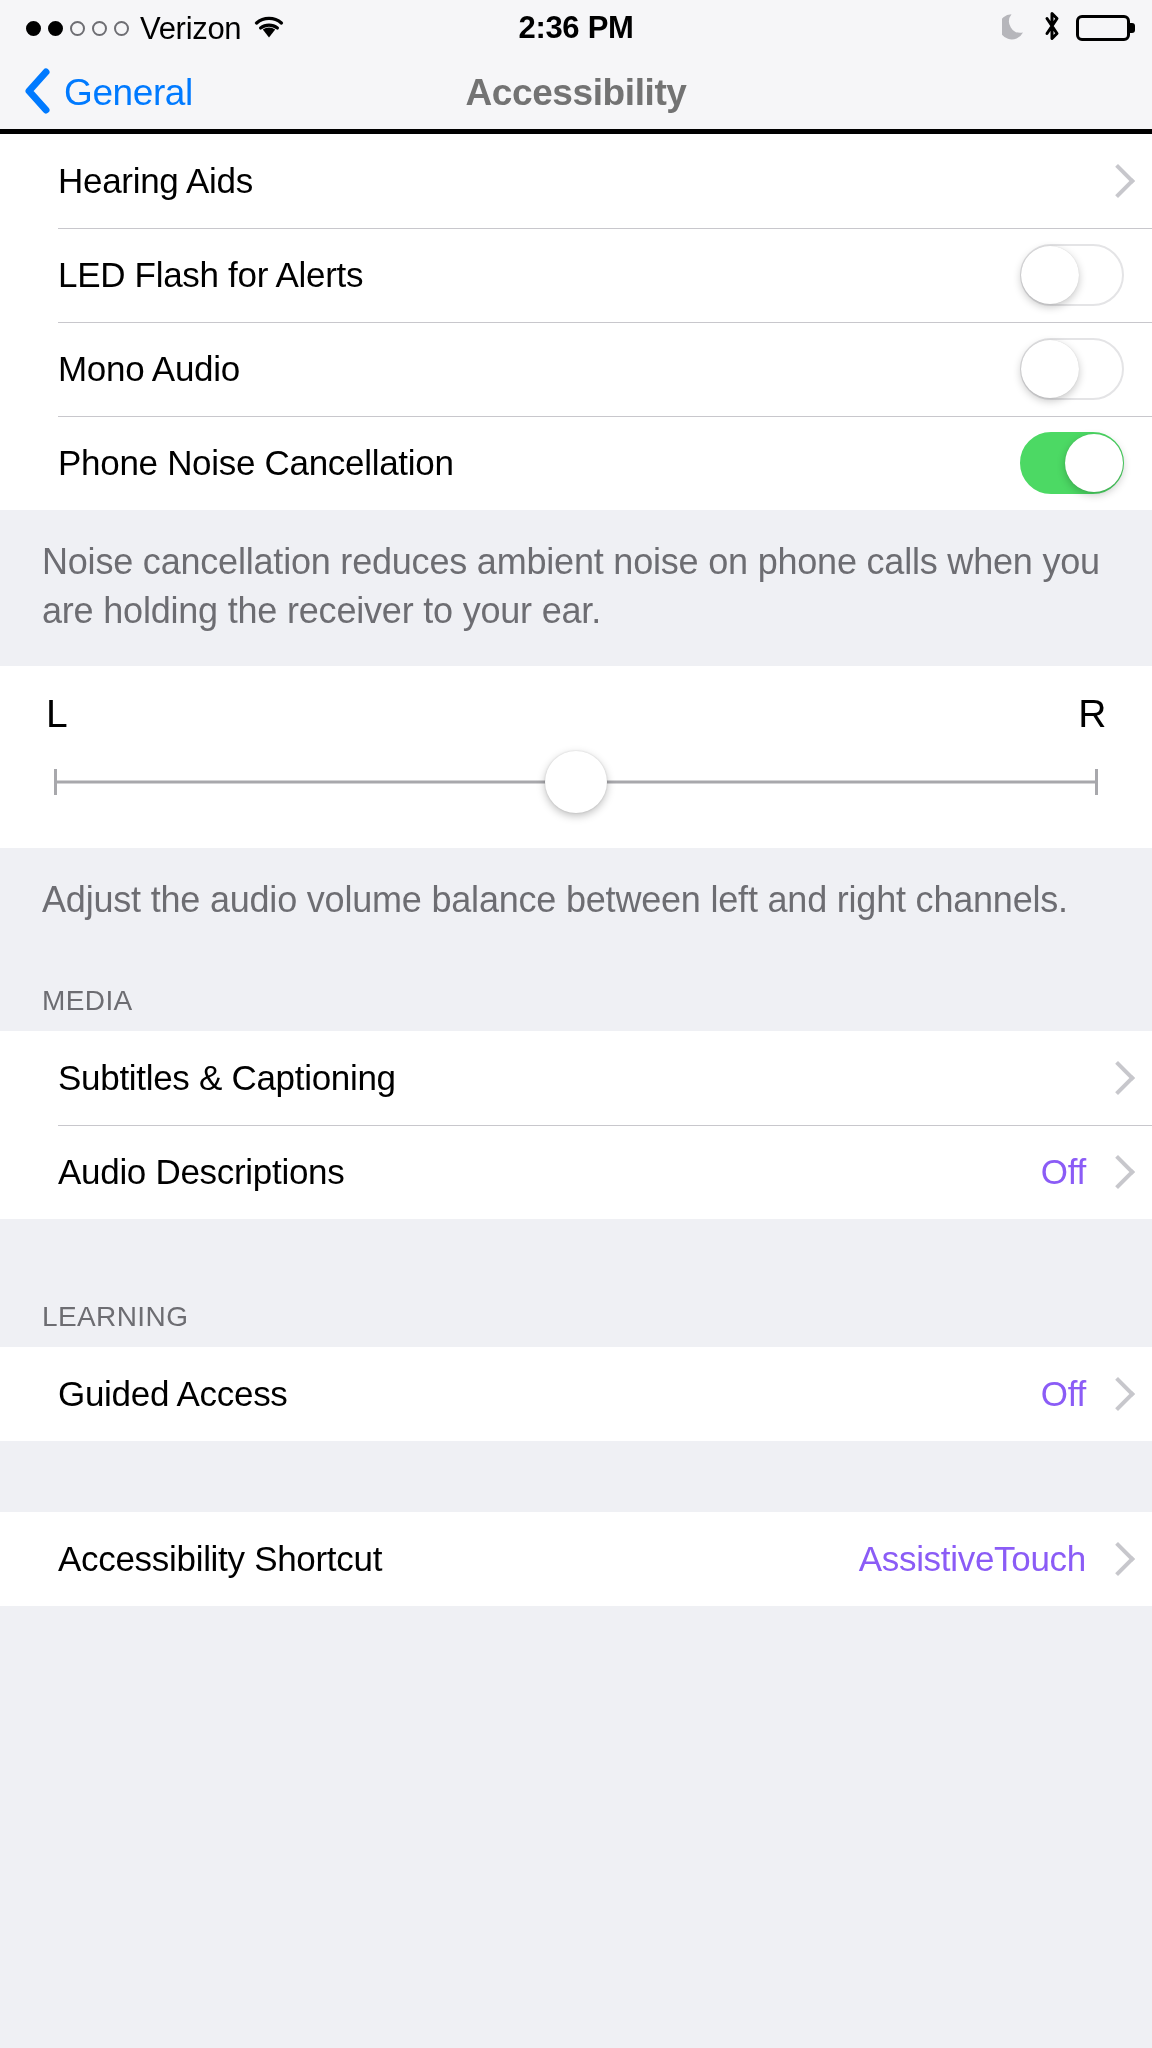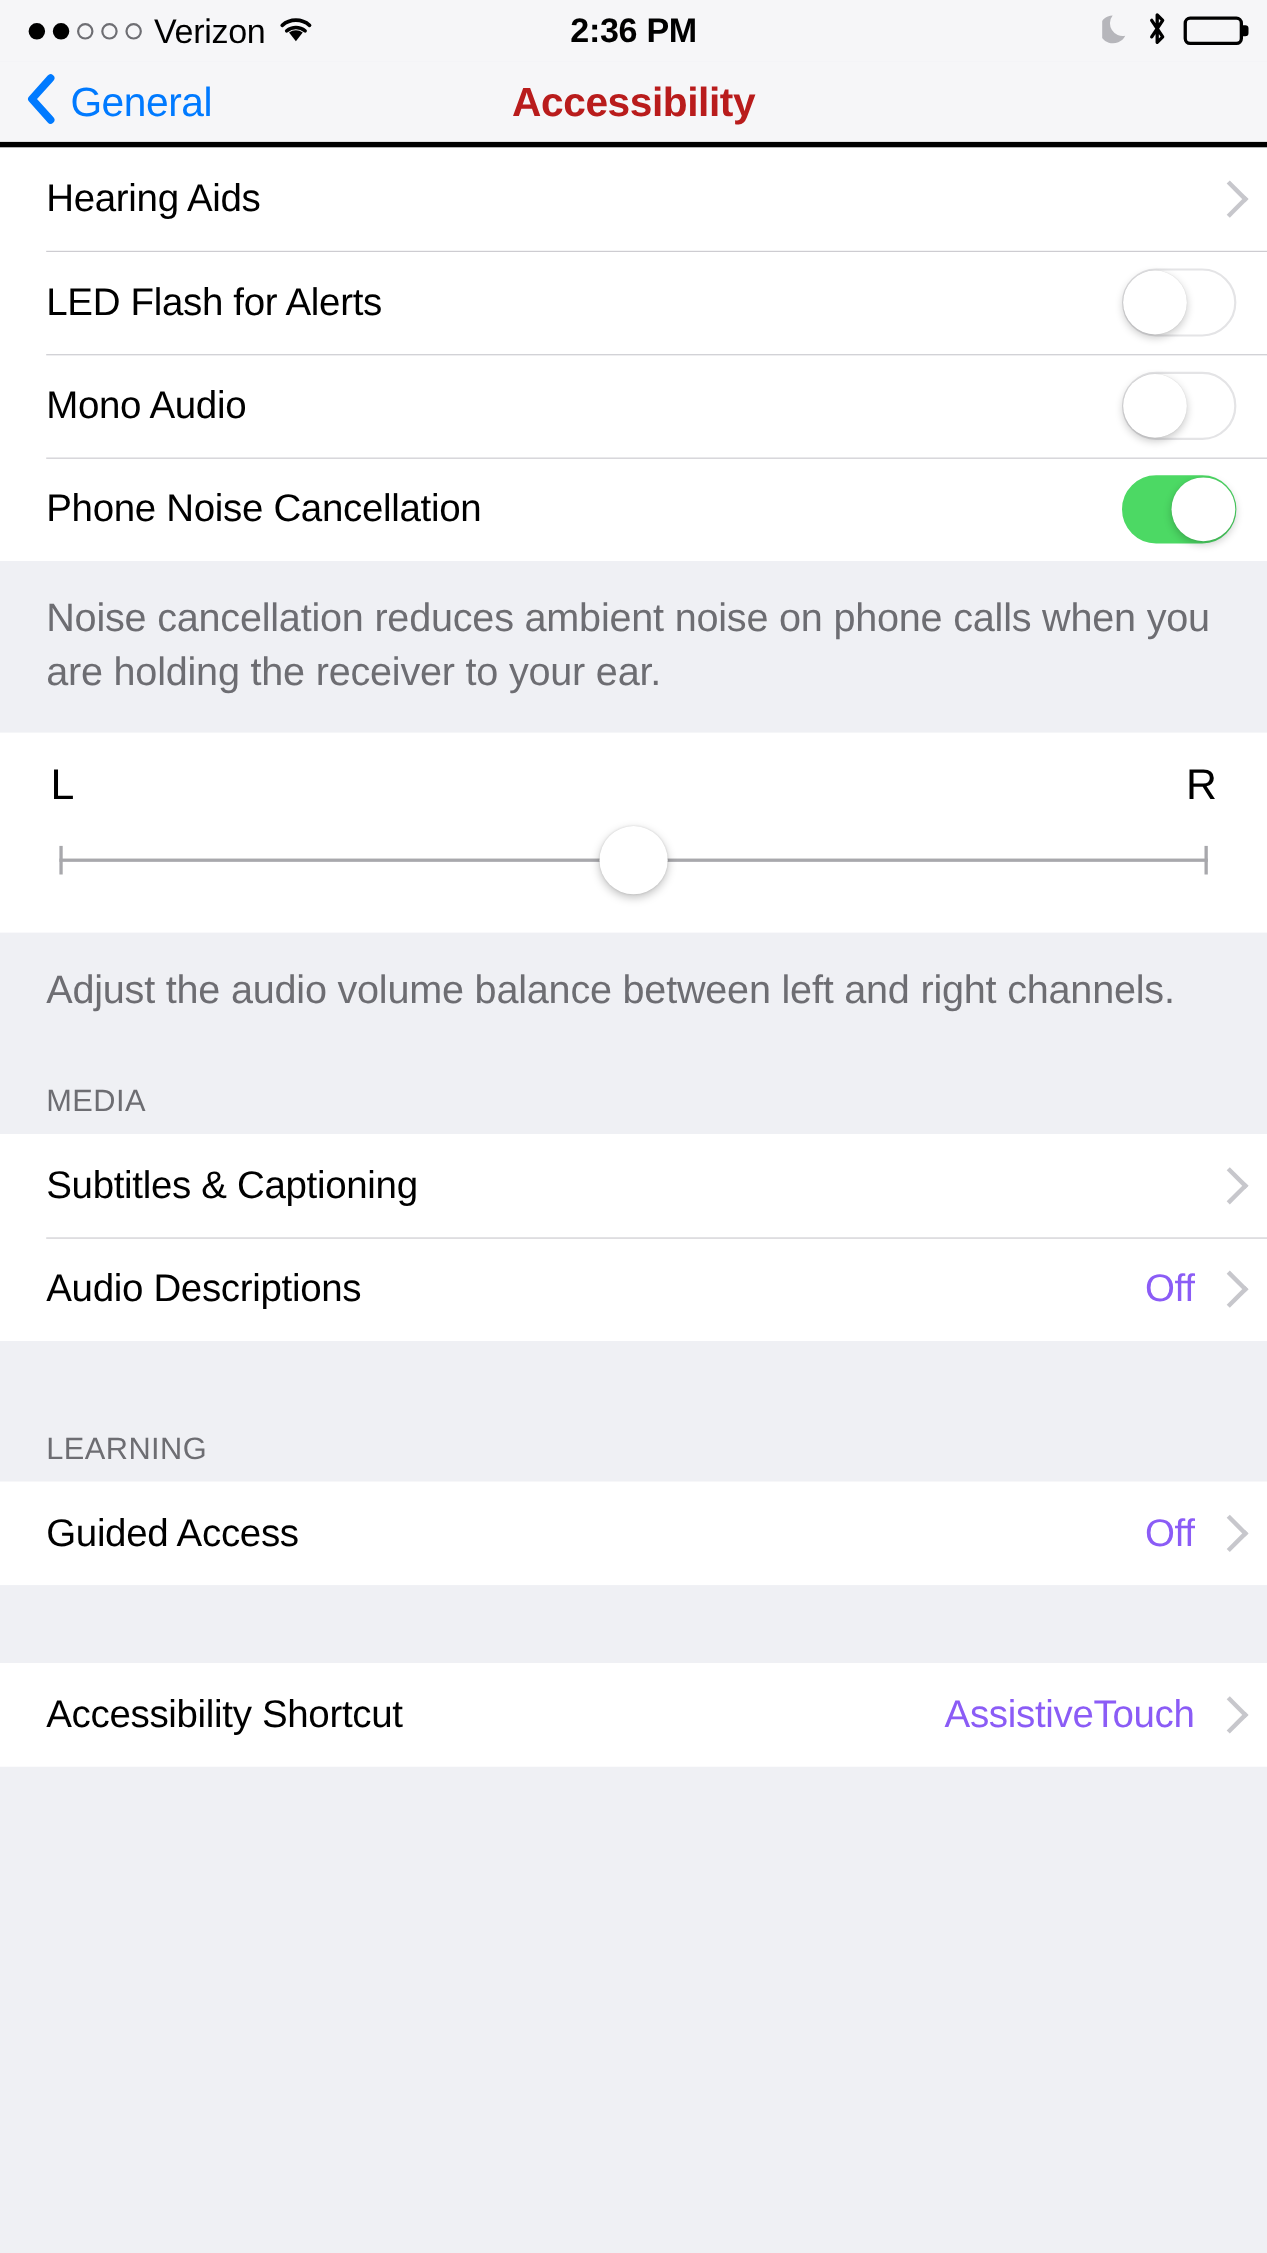--- a/index.html
+++ b/index.html
@@ -123,21 +123,21 @@
     font-size: 37px;
     color: #007aff;
     letter-spacing: -0.4px;
   }
   .nav-title {
     position: absolute;
     left: 0; right: 0;
     text-align: center;
     font-size: 37px;
     font-weight: bold;
-    color: #b91c1c;
+    color: #737373;
     letter-spacing: -0.4px;
     pointer-events: none;
   }
 
   
   .content {
     flex: 1 1 auto;
     background: #eff0f4;
     overflow: hidden;
   }
@@ -146,20 +146,21 @@
 
   .row {
     position: relative;
     height: 94px;
     display: flex;
     align-items: center;
     padding-left: 42px;
     padding-right: 28px;
     background: #ffffff;
     cursor: pointer;
+    margin-left: 16px;
   }
   .row + .row::before {
     content: "";
     position: absolute;
     left: 42px; right: 0; top: 0;
     height: 1px;
     background: #c8c7cc;
   }
   .row-label {
     font-size: 35px;

